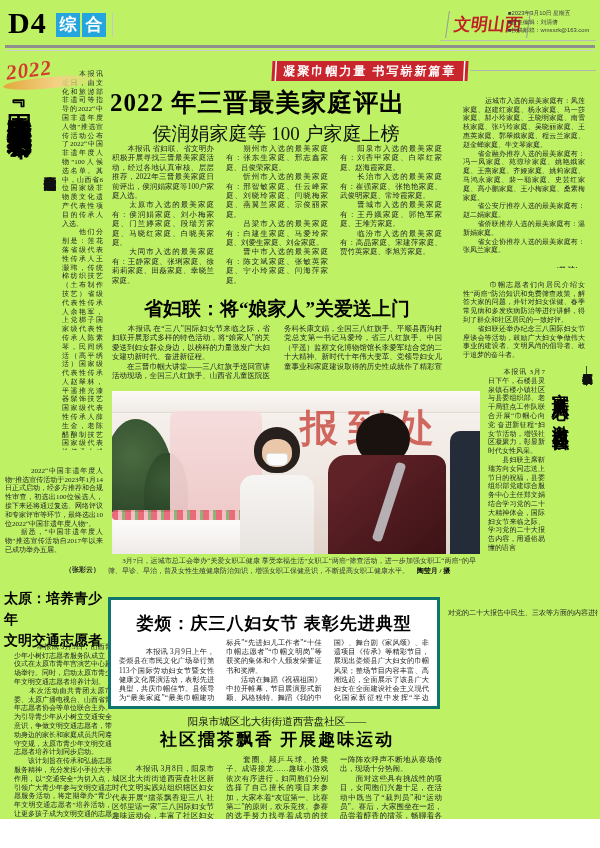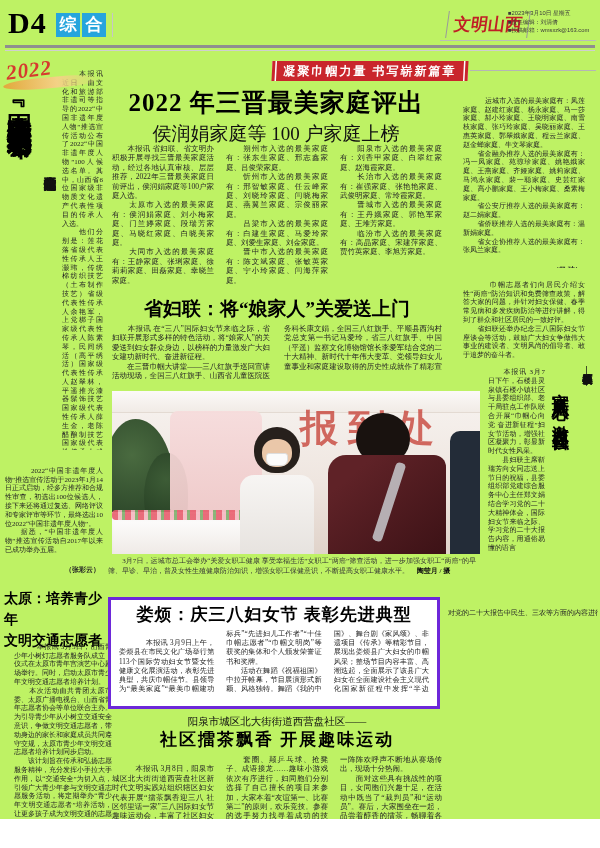--- a/index.html
+++ b/index.html
@@ -54,21 +54,21 @@
 
   
   .banner { left:272px; top:61px; width:196px; height:20px; background:#c9252c; color:#fff;
             text-align:center; line-height:20px; font-size:12px; font-weight:700; letter-spacing:2px;
             transform:skewX(-3deg);
             box-shadow:inset 3px 0 0 #c9252c, inset -3px 0 0 #c9252c,
                        inset 4.5px 0 0 #ffffff, inset -4.5px 0 0 #ffffff; }
   .banner-line { left:470px; top:70px; width:126px; height:1px; background:#b5b5b5; }
 
   
-  .f-headline { left:110px; top:86px; width:332px; text-align:center; font-size:25px;
+  .f-headline { left:110px; top:86px; width:332px; font-size:25px;
                 font-weight:700; letter-spacing:1px; color:#000; }
   .f-subhead  { left:110px; top:121px; width:332px; text-align:center; font-size:19px; color:#111; }
   .f-body { left:112px; top:144px; width:330px; height:148px; }
 
   
   .fl-headline { left:112px; top:296px; width:330px; text-align:center; font-size:19px;
                  font-weight:700; color:#000; }
   .fl-body { left:112px; top:324px; width:330px; height:64px; }
 
   
@@ -108,22 +108,22 @@
                 background:linear-gradient(140deg,#5f2227 20%,#3c1216); border-radius:18px 12px 0 0; }
   .ph-w2-strap { position:absolute; left:56px; top:48px; width:10px; height:82px; background:#cfd4d8;
                  transform:rotate(18deg); opacity:.8; border-radius:4px; }
   .ph-w3 { position:absolute; right:0; top:40px; width:30px; height:123px; background:#232c38;
            border-radius:10px 0 0 0; }
   .caption { left:108px; top:557px; width:368px; height:26px; font-size:7px; line-height:9.6px;
              text-align:justify; color:#333; overflow:hidden; }
   .credit { font-weight:700; color:#111; padding-left:6px; }
 
   
-  .loufan-box { left:108px; top:597px; width:332px; height:112px; border:3px solid #6d28d9;
-                background:#ffffff; padding:3px 8px; }
+  .loufan-box { left:108px; top:597px; width:332px; height:112px; border:3px solid #0f766e;
+                background:#ffffff; padding:12px 8px; }
   .lo-h { text-align:center; font-size:17px; font-weight:700; letter-spacing:1px; color:#000; }
   .lo-b { margin-top:4px; height:72px; font-size:7.2px; line-height:9.2px; }
 
   
   .yq-kicker { left:112px; top:715px; width:330px; text-align:center; font-size:10.5px; color:#111; }
   .yq-h { left:112px; top:728px; width:330px; text-align:center; font-size:17px; font-weight:700;
           letter-spacing:2px; color:#000; }
   .yq-b { left:112px; top:755px; width:330px; height:91px; }
 
   

